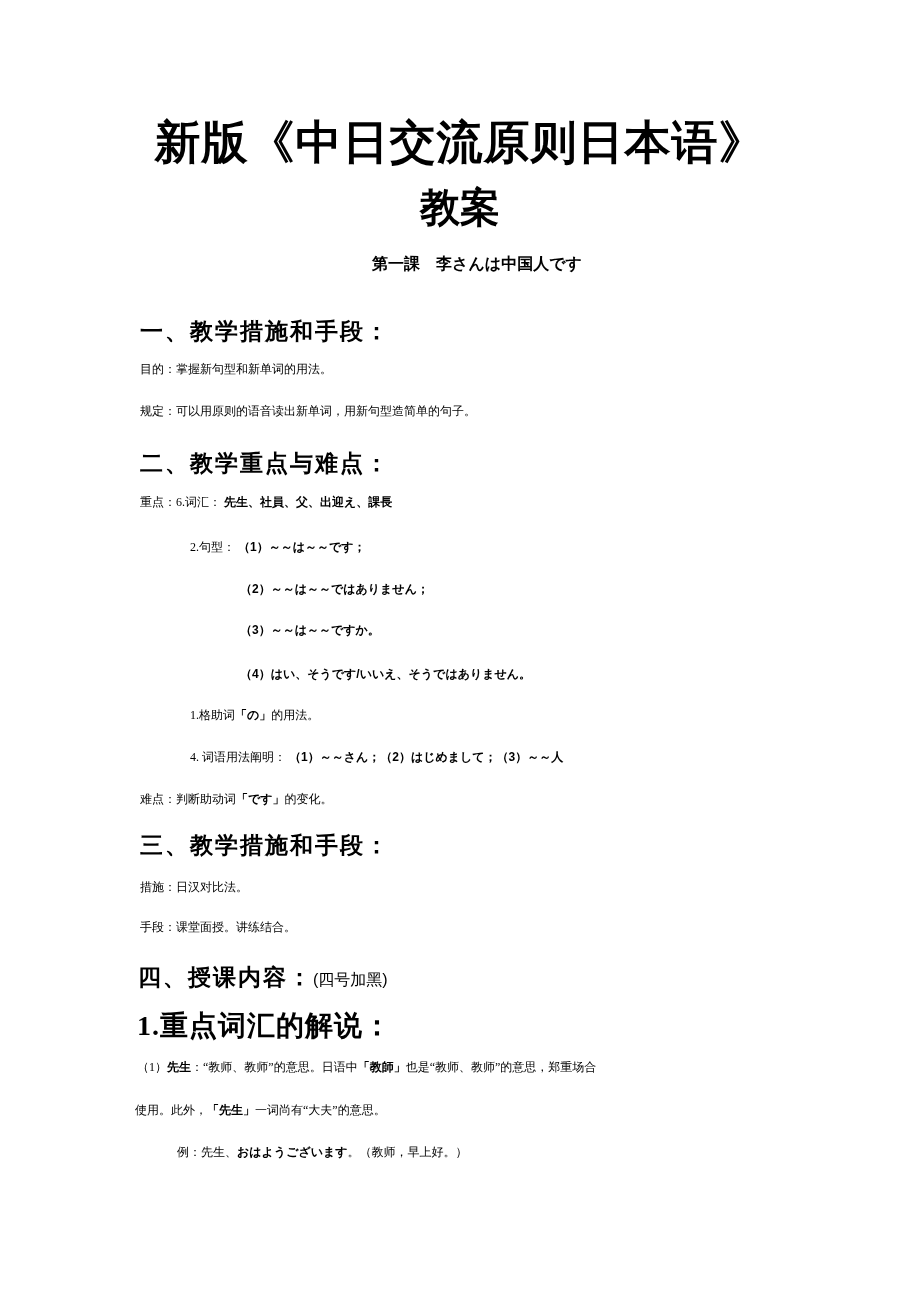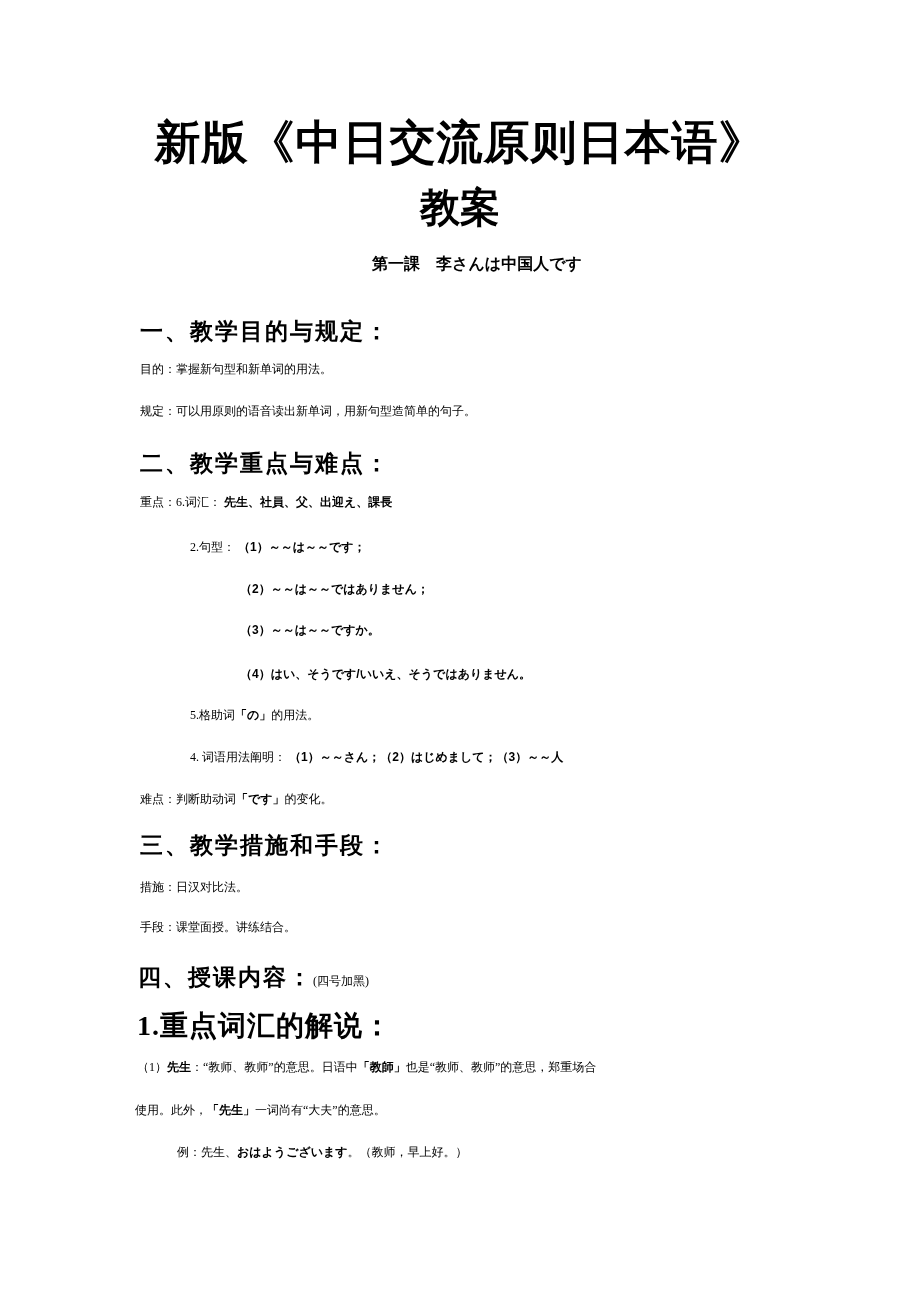--- a/index.html
+++ b/index.html
@@ -56,56 +56,56 @@
   }
   .body-text {
     font-size: 12px;
     font-family: "Liberation Serif", "DejaVu Serif", serif;
   }
   .jp-bold {
     font-weight: bold;
     font-family: "Liberation Sans", "DejaVu Sans", sans-serif;
   }
   .note {
-    font-size: 12px;
+    font-size: 16px;
     font-weight: normal;
     letter-spacing: 0;
-    font-family: Liberation Serif, serif;
+    font-family: Liberation Sans, sans-serif;
   }
 </style>
 </head>
 <body>
 
 <div class="page">
 
   <div class="row center book-title">新版《中日交流原则日本语》</div>
   <div class="row center doc-title">教案</div>
   <div class="row center lesson-title">第一課　李さんは中国人です</div>
 
-  <div class="row heading" style="top:316px; left:140px;">一、教学目的与规定：</div>
+  <div class="row heading" style="top:316px; left:140px;">一、教学措施和手段：</div>
   <div class="row body-text" style="top:361px; left:140px;">目的：掌握新句型和新单词的用法。</div>
   <div class="row body-text" style="top:403px; left:140px;">规定：可以用原则的语音读出新单词，用新句型造简单的句子。</div>
 
   <div class="row heading" style="top:448px; left:140px;">二、教学重点与难点：</div>
 
   <div class="row body-text" style="top:494px; left:140px;">
     <span>重点：6.词汇：</span>
     <span class="jp-bold">先生、社員、父、出迎え、課長</span>
   </div>
 
   <div class="row body-text" style="top:539px; left:190px;">
     <span>2.句型：</span>
     <span class="jp-bold">（1）～～は～～です；</span>
   </div>
   <div class="row body-text jp-bold" style="top:581px; left:240px;">（2）～～は～～ではありません；</div>
   <div class="row body-text jp-bold" style="top:622px; left:240px;">（3）～～は～～ですか。</div>
   <div class="row body-text jp-bold" style="top:666px; left:240px;">（4）はい、そうです/いいえ、そうではありません。</div>
 
   <div class="row body-text" style="top:707px; left:190px;">
-    <span>5.格助词</span><span class="jp-bold">「の」</span><span>的用法。</span>
+    <span>1.格助词</span><span class="jp-bold">「の」</span><span>的用法。</span>
   </div>
 
   <div class="row body-text" style="top:749px; left:190px;">
     <span>4. 词语用法阐明：</span>
     <span class="jp-bold">（1）～～さん；（2）はじめまして；（3）～～人</span>
   </div>
 
   <div class="row body-text" style="top:791px; left:140px;">
     <span>难点：判断助动词</span><span class="jp-bold">「です」</span><span>的变化。</span>
   </div>

